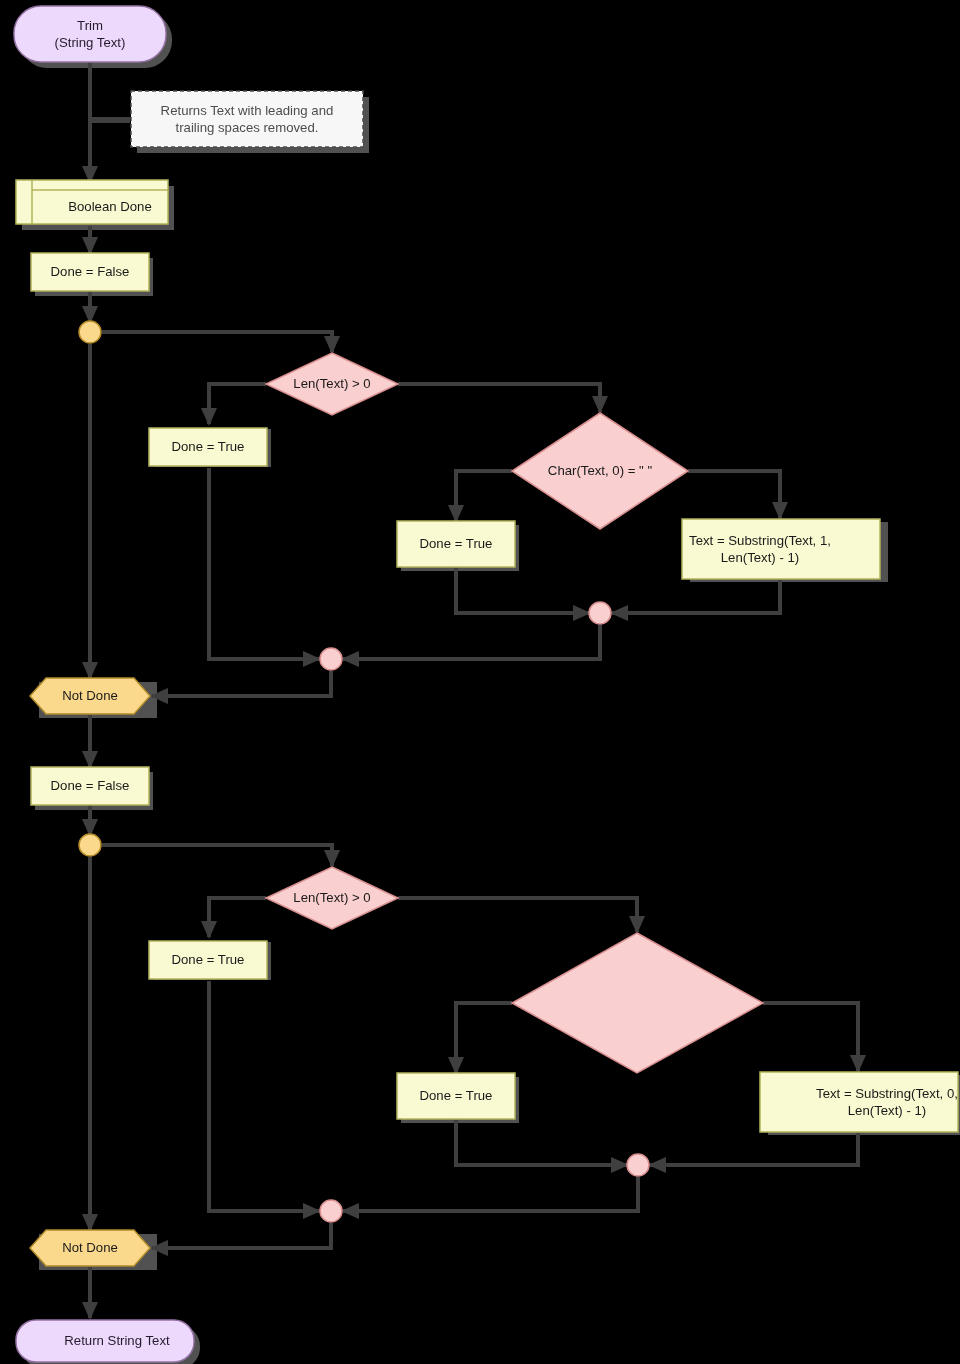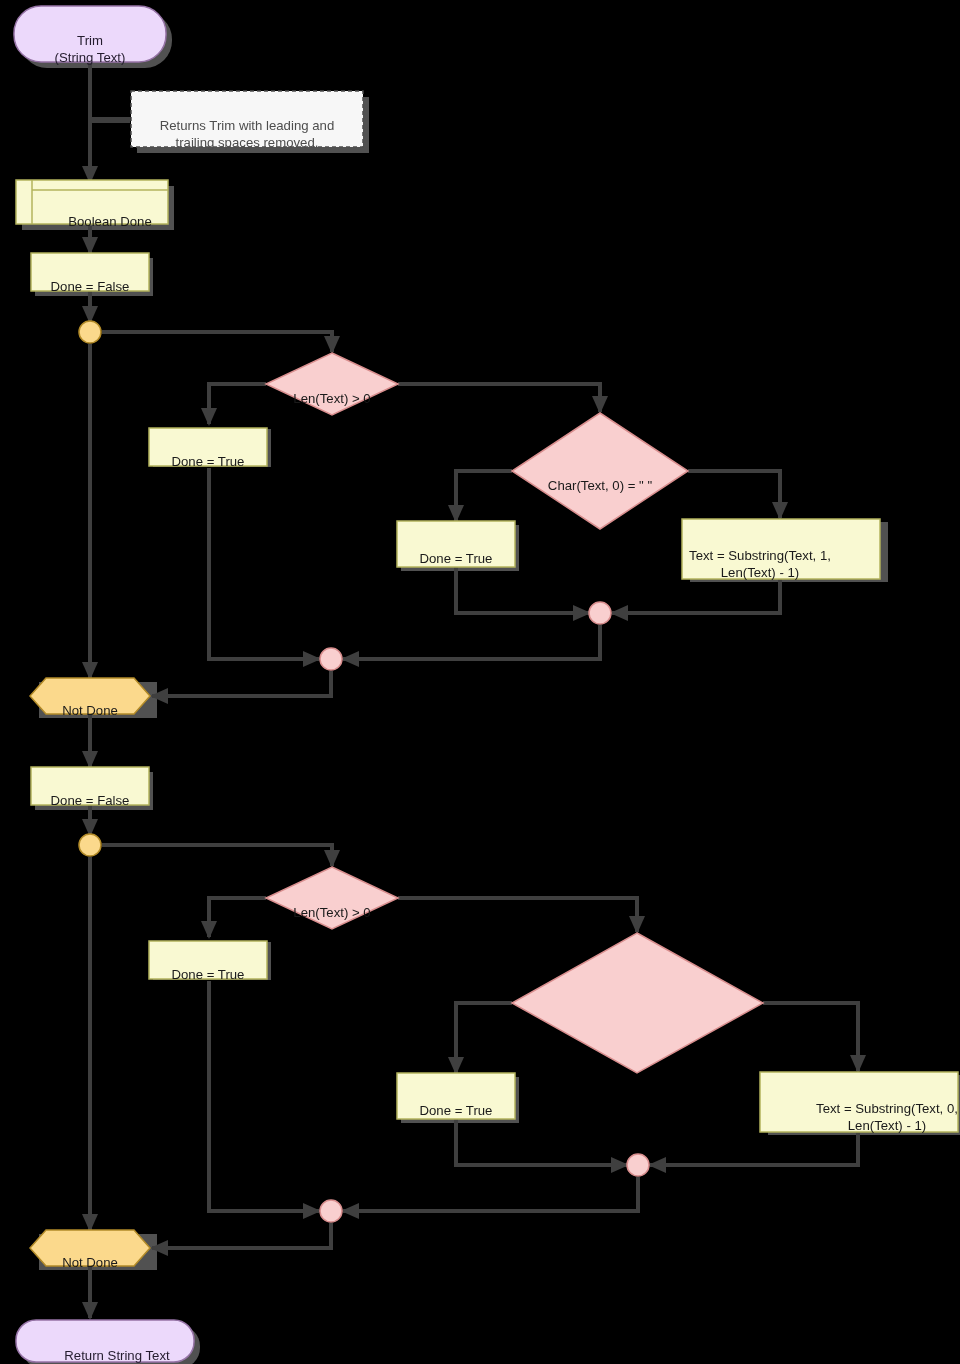--- a/index.html
+++ b/index.html
@@ -28,21 +28,20 @@
     position: absolute;
     display: flex;
     align-items: center;
     justify-content: center;
     text-align: center;
     color: #1a1a1a;
     font-size: 13.2px;
     line-height: 1.32;
     pointer-events: none;
     white-space: pre-line;
-    margin-top: 15px;
   }
   .lbl-note {
     color: #4d4d4d;
   }
   .lbl-terminal {
     color: #241c2e;
   }
 </style>
 </head>
 <body>
@@ -184,21 +183,21 @@
 
       <polygon points="46,1230 134,1230 150,1248 134,1266 46,1266 30,1248" fill="#fbd98c" stroke="#b38b28" stroke-width="1.5"></polygon>
 
       <rect x="16" y="1320" width="178" height="42" rx="20" ry="20" fill="#ecd9fb" stroke="#9673a6" stroke-width="1.5"></rect>
     </g>
   </svg>
 
   <div class="lbl lbl-terminal" style="left:14px; top:6px; width:152px; height:56px;">Trim
 (String Text)</div>
 
-  <div class="lbl lbl-note" style="left:131px; top:91px; width:232px; height:56px;">Returns Trim with leading and
+  <div class="lbl lbl-note" style="left:131px; top:91px; width:232px; height:56px;">Returns Text with leading and
 trailing spaces removed.</div>
 
   <div class="lbl" style="left:32px; top:190px; width:156px; height:34px;">Boolean Done</div>
 
   <div class="lbl" style="left:31px; top:253px; width:118px; height:38px;">Done = False</div>
 
   <div class="lbl" style="left:266px; top:353px; width:132px; height:62px;">Len(Text) &gt; 0</div>
 
   <div class="lbl" style="left:149px; top:428px; width:118px; height:38px;">Done = True</div>
 

